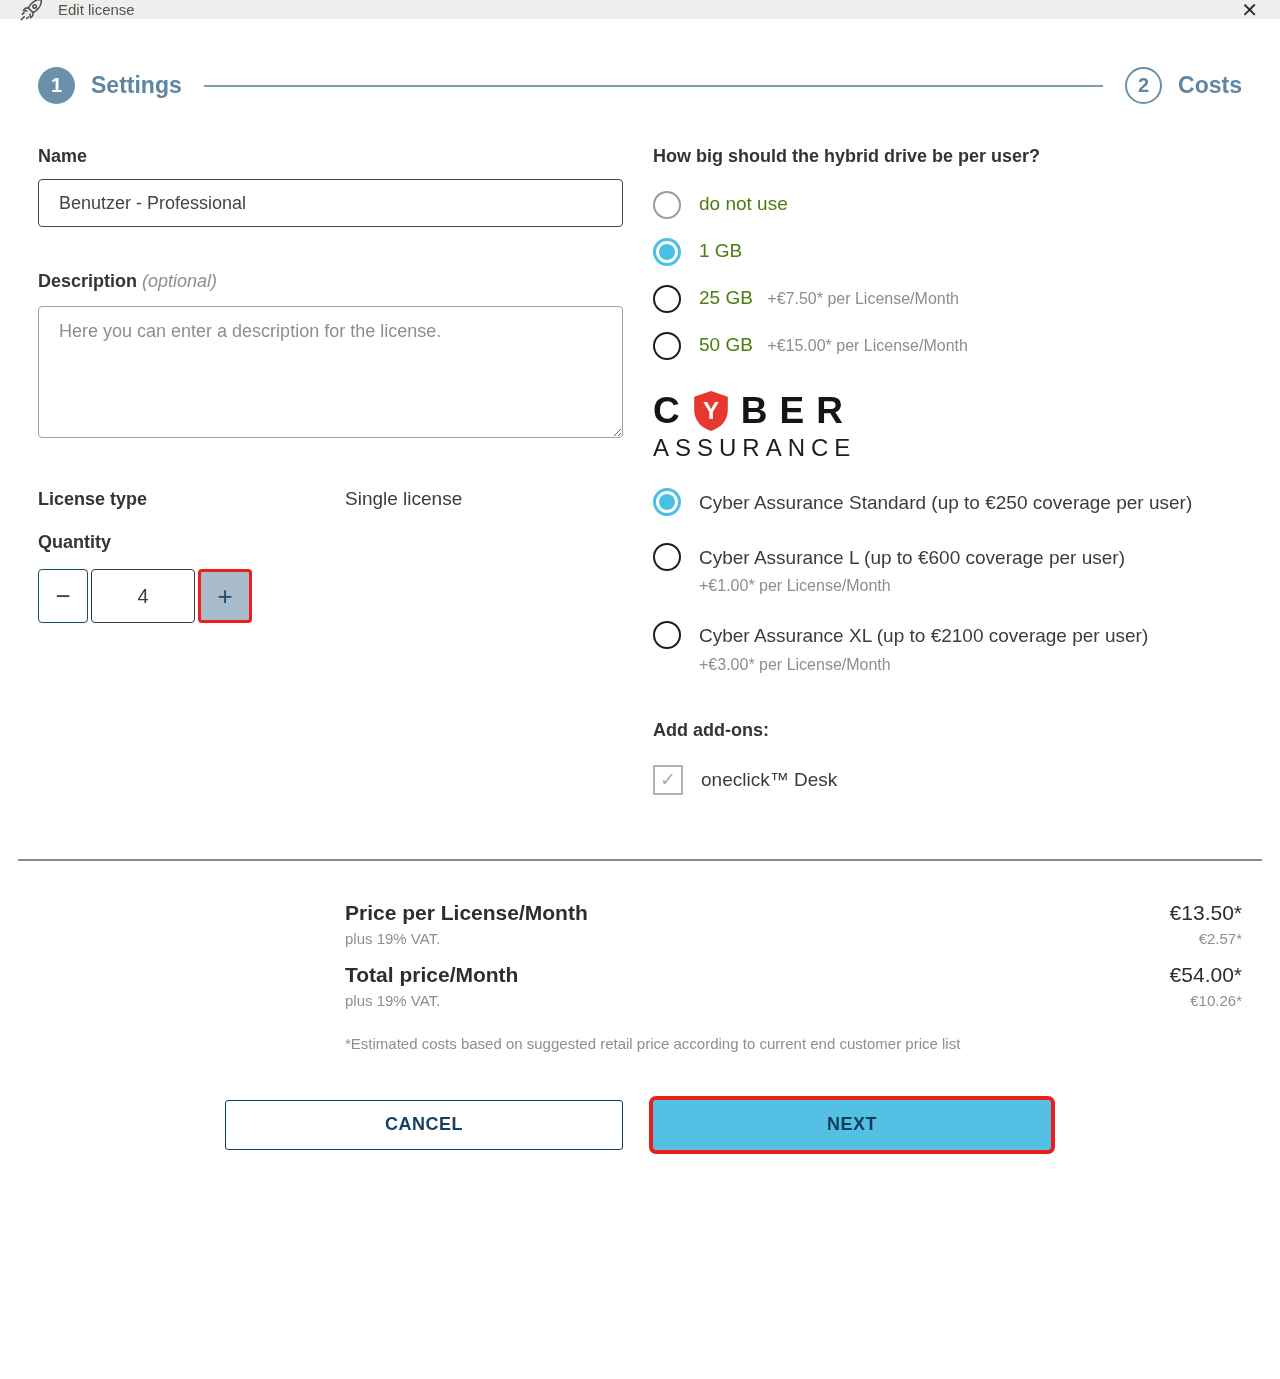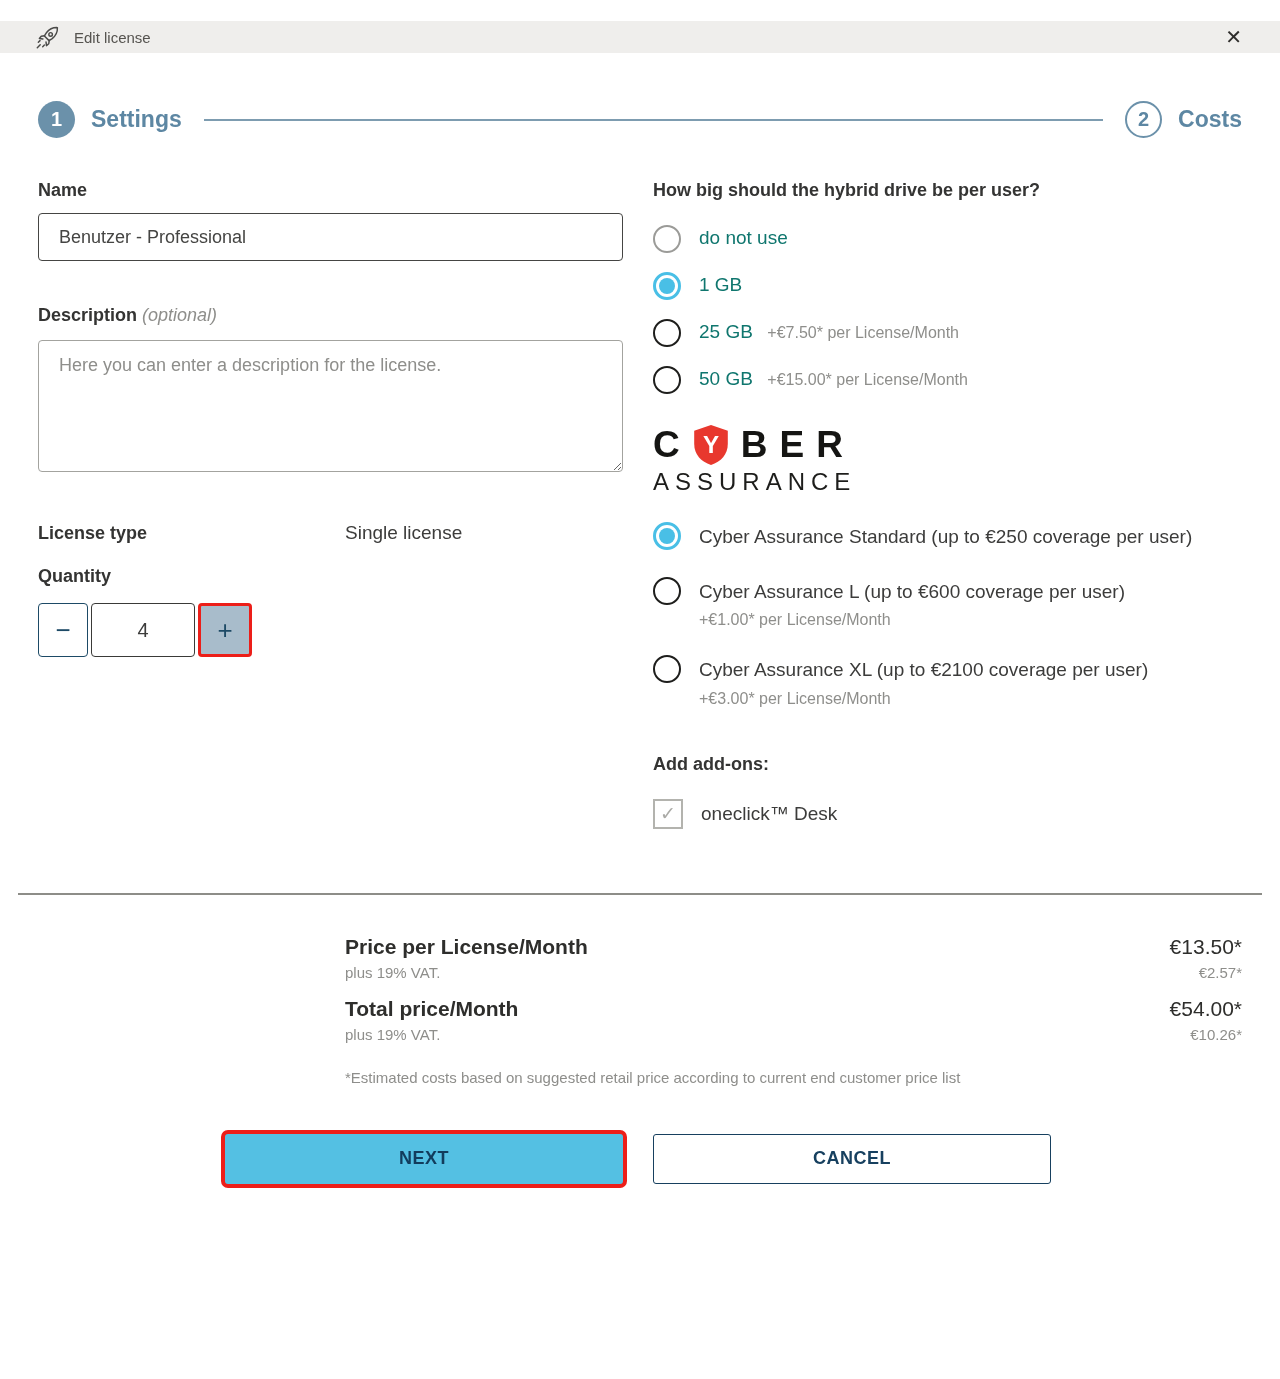--- a/index.html
+++ b/index.html
@@ -4,22 +4,22 @@
 <style>
   * { margin:0; padding:0; box-sizing:border-box; }
   html,body { background:#fff; }
   body {
     width:1280px; min-height:1379px; margin:0 auto;
     font-family:"Liberation Sans","DejaVu Sans",sans-serif;
     color:#3c3c3b;
   }
   
   .titlebar {
-    height:32px; background:#efeeec; display:flex; align-items:center;
-    padding:0 34px; gap:14px;margin-top:21px;
+    height:19px; background:#efeeec; display:flex; align-items:center;
+    padding:0 18px; gap:14px;
   }
   .titlebar .rocket { width:26px; height:26px; display:flex; align-items:center; justify-content:center; }
   .titlebar .title { font-size:15px; color:#55534f; }
   .titlebar .spacer { flex:1; }
   .titlebar .close { font-size:20px; color:#2e2d2b; cursor:pointer; line-height:1; padding:2px 4px; background:none; border:none; font-family:inherit; }
 
   .content { padding:0 38px; }
 
   
   .stepper { display:flex; align-items:center; margin-top:48px; }
@@ -82,21 +82,21 @@
   .radio {
     width:28px; height:28px; border-radius:50%; flex:none; background:#fff;
     border:2.5px solid #1e1e1c; position:relative;
   }
   .radio.gray { border-color:#9b9b98; }
   .radio.selected { border:3px solid #49bfe6; }
   .radio.selected::after {
     content:""; position:absolute; inset:3px; border-radius:50%; background:#49bfe6;
   }
   .radio-texts { margin-left:18px; padding-top:2px; }
-  .radio-label { font-size:19px; color:#0f766e; display:inline; }
+  .radio-label { font-size:19px; color:#4d7c0f; display:inline; }
   .radio-price { font-size:16px; color:#8e8e8b; display:inline; margin-left:10px; }
   .radio-price-below { font-size:16px; color:#8e8e8b; display:block; margin-top:6px; }
 
   
   .ca-logo { margin:30px 0 26px 0; }
   .ca-line1 { display:flex; align-items:center; gap:11px; }
   .ca-line1 .ltr { font-size:37px; font-weight:800; color:#151513; letter-spacing:1px; }
   .ca-shield { width:38px; height:42px; display:flex; }
   .ca-line2 { font-size:24px; font-weight:300; color:#1d1d1b; letter-spacing:6px; margin-top:2px; }
 
@@ -287,17 +287,17 @@
       </div>
       <div class="summary-values">
         <div class="summary-value">€54.00*</div>
         <div class="summary-vat-value">€10.26*</div>
       </div>
     </div>
     <div class="footnote">*Estimated costs based on suggested retail price according to current end customer price list</div>
   </div>
 
   <div class="actions">
+    <button class="btn btn-cancel">CANCEL</button>
     <button class="btn btn-next">NEXT</button>
-    <button class="btn btn-cancel">CANCEL</button>
   </div>
 
 </div>
 
 </body></html>

